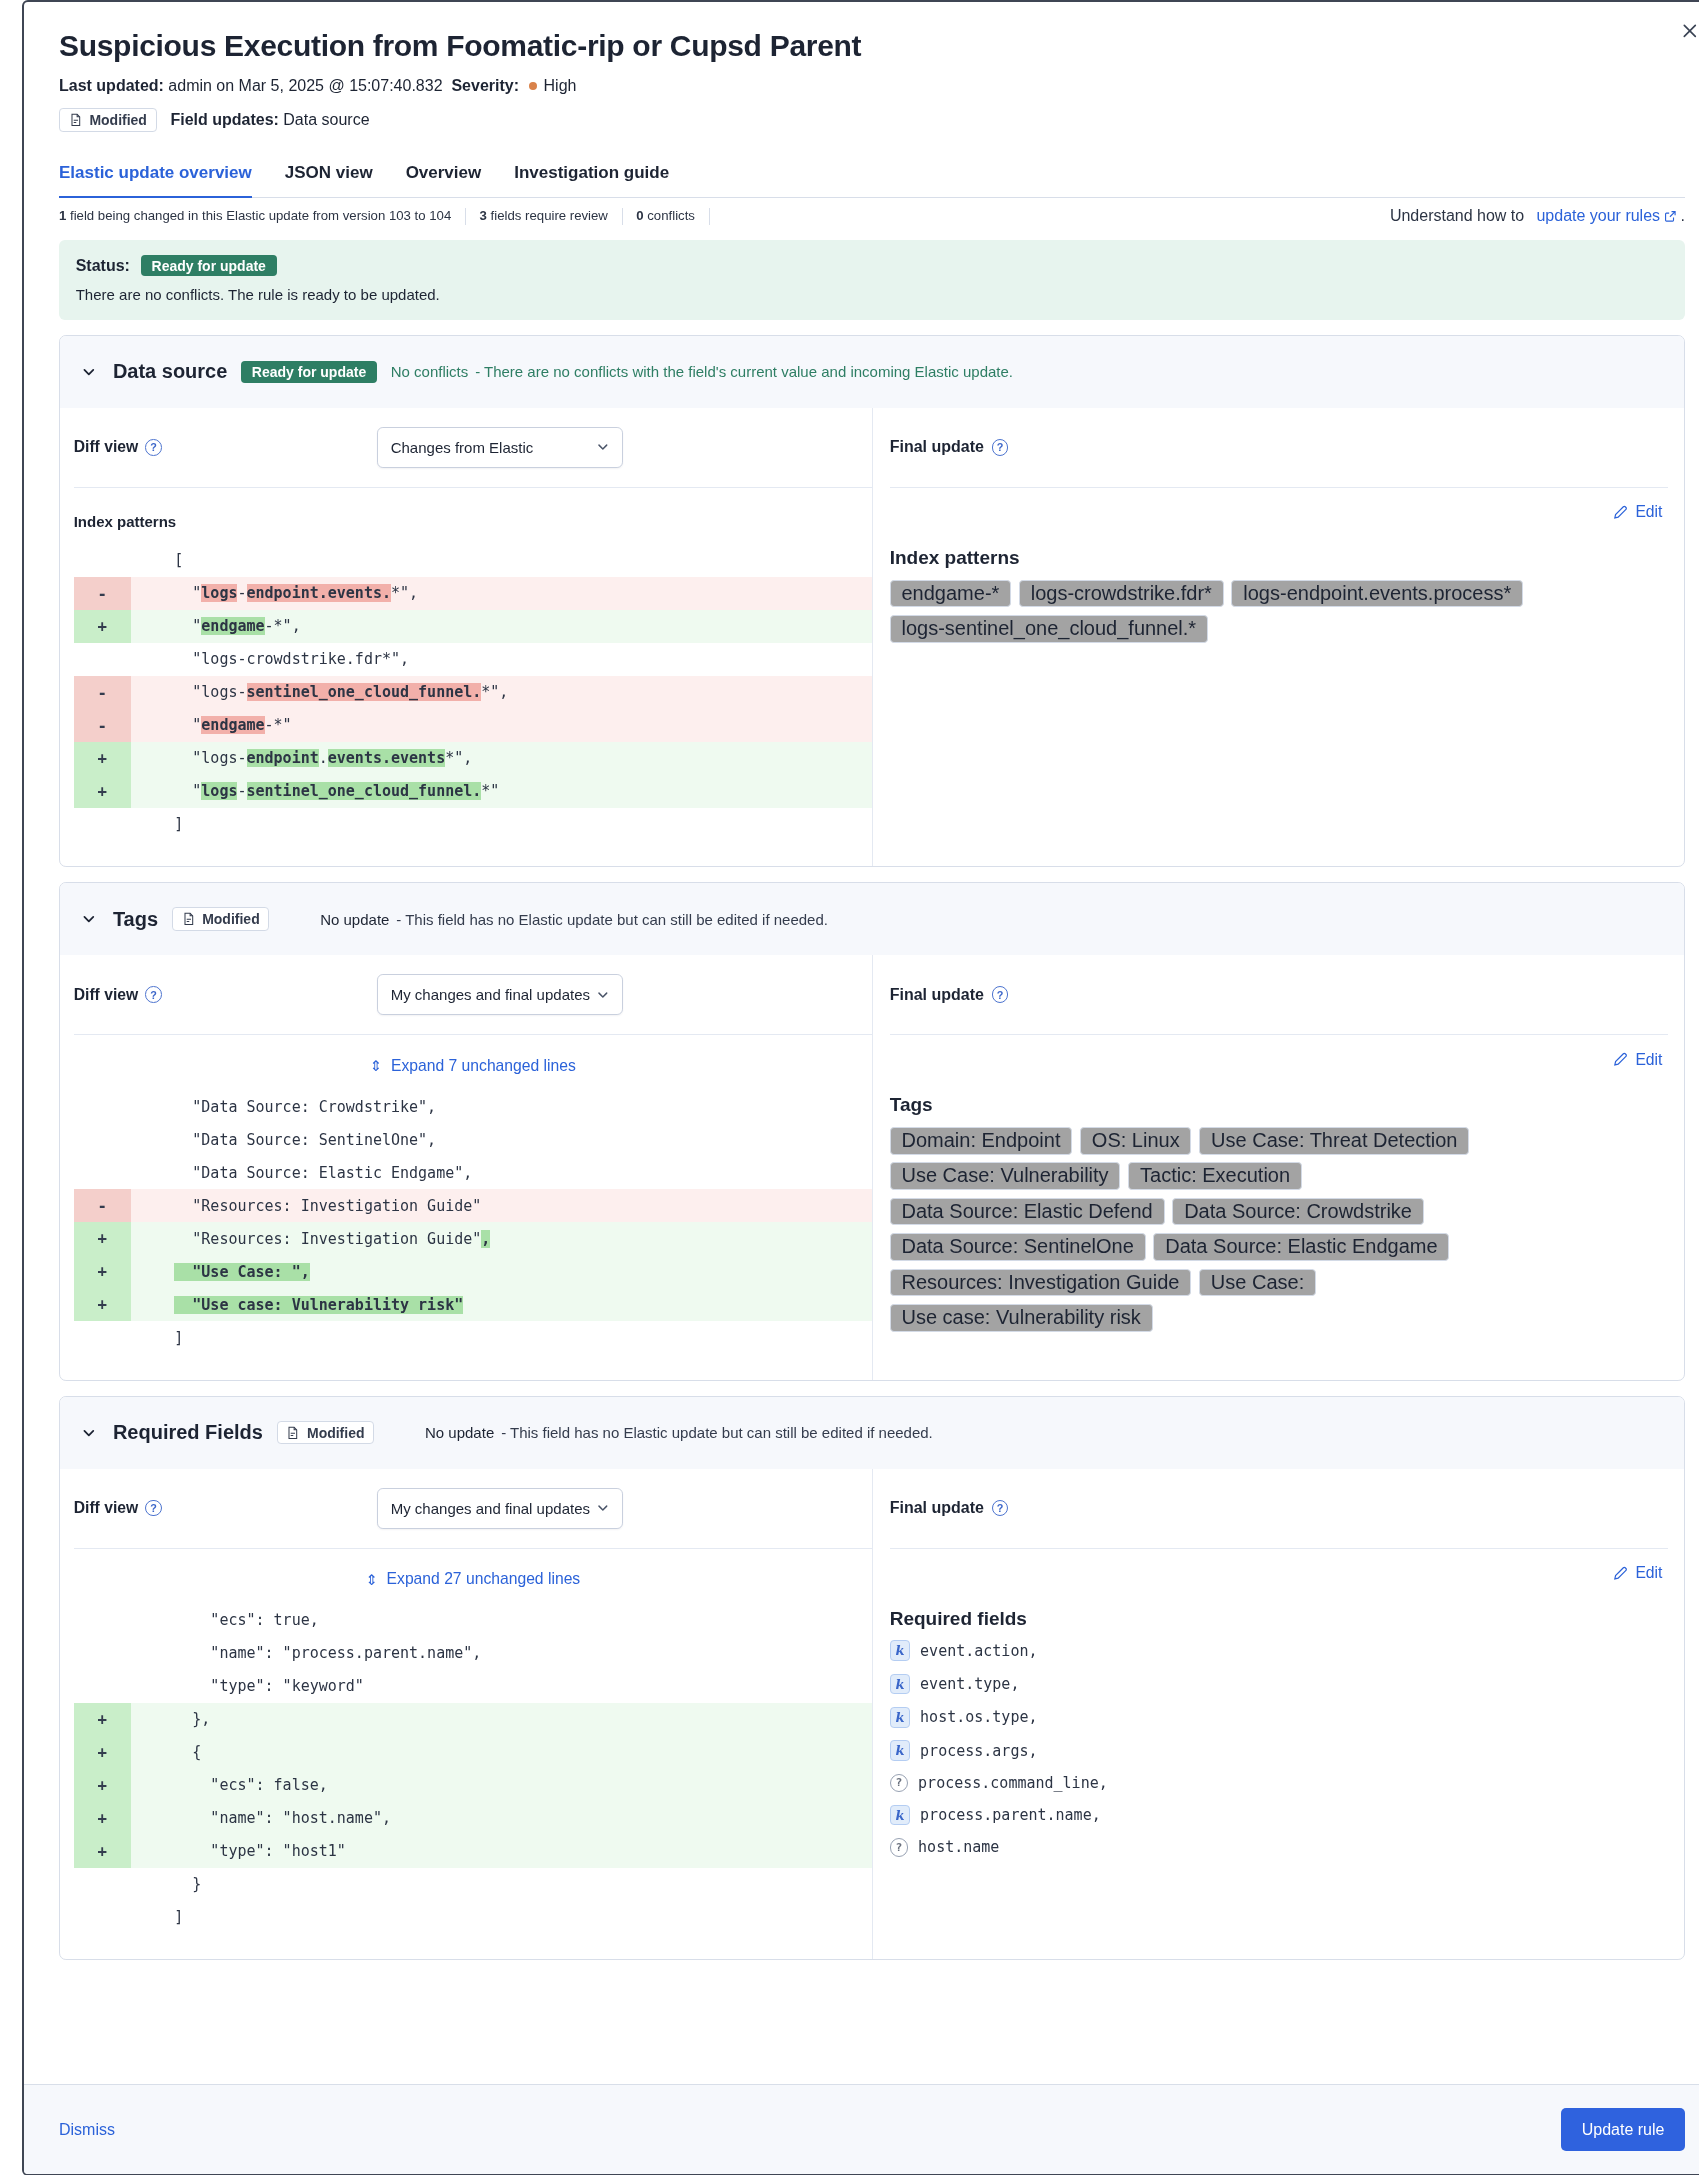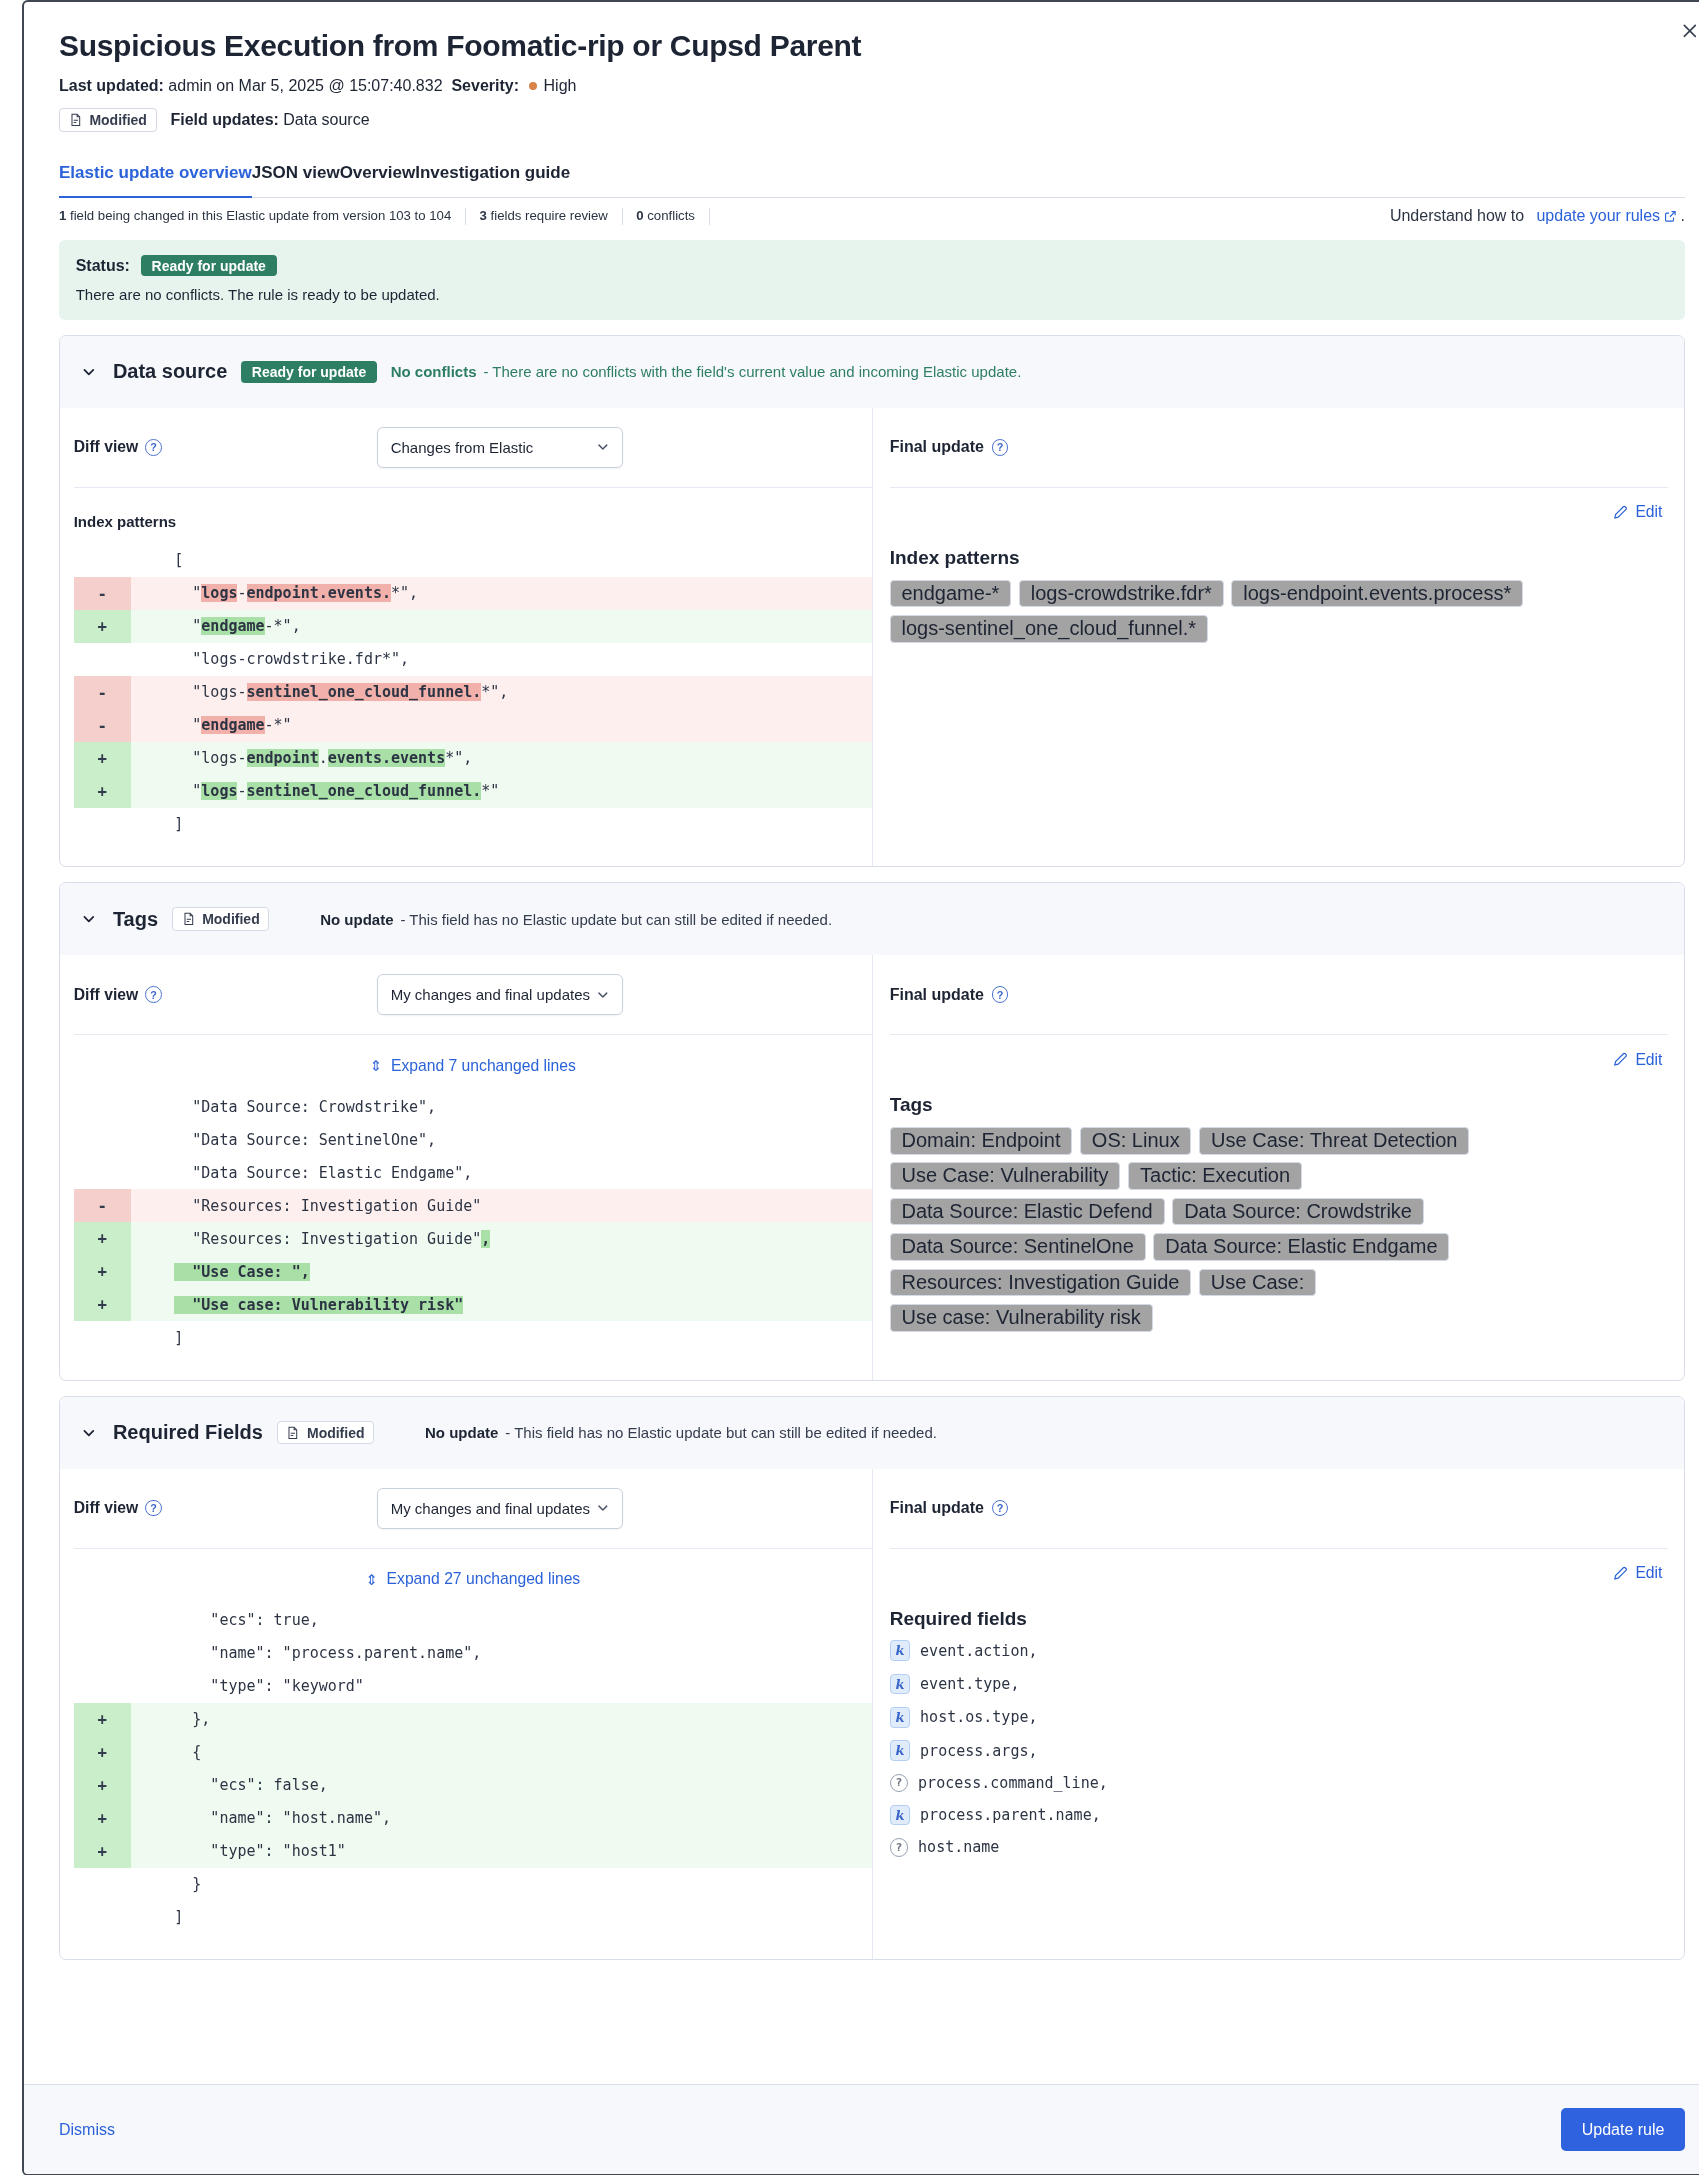--- a/index.html
+++ b/index.html
@@ -23,21 +23,21 @@
   .page-title { font-size:30px; font-weight:700; margin-top:27.4px; letter-spacing:-0.3px; }
   .meta-row { margin-top:13.7px; font-size:16px; display:flex; align-items:center; }
   .meta-row b { font-weight:700; }
   .sev-dot { width:7.8px; height:7.8px; border-radius:50%; background:#d9824a; display:inline-block; margin:0 6.9px 0 9.8px; }
   .sp { white-space:pre; }
   .badge-row { margin-top:12.7px; display:flex; align-items:center; gap:13.7px; font-size:16px; }
   .hollow-badge { display:inline-flex; align-items:center; gap:6.9px; border:1px solid #d3dae6;
     border-radius:3.9px; padding:2.9px 8.8px; font-size:14px; font-weight:600; background:#fff; color:#343c4d; }
 
   
-  .tabs { display:flex; margin-top:23.5px; border-bottom:1px solid #d8dee9; }
+  .tabs { display:flex; gap:33px; margin-top:23.5px; border-bottom:1px solid #d8dee9; }
   .tab { font-size:17px; font-weight:600; padding:7.8px 0 12.7px; cursor:pointer; color:#1d2433; }
   .tab.active { color:#2b62d9; border-bottom:2.9px solid #2b62d9; margin-bottom:-1px; }
 
   
   .stats-row { display:flex; align-items:center; padding:9.8px 0 8.8px; font-size:13.2px; color:#2c3444; }
   .stat { padding:0 13.7px; border-right:1px solid #d8dee9; line-height:16.7px; }
   .stat:first-child { padding-left:0; }
   .stat:last-child { border-right:none; }
   .stat b { font-weight:700; }
   .stats-help { margin-left:auto; font-size:16px; display:flex; align-items:center; gap:3.9px; }
@@ -49,21 +49,21 @@
   .success-badge { background:#2e7e64; color:#fff; font-size:14px; font-weight:600;
     padding:2.9px 10.8px; border-radius:3.9px; white-space:nowrap; }
   .callout-msg { margin-top:9.8px; font-size:15px; }
 
   
   .panel { border:1px solid #d8dee9; border-radius:6.9px; margin-top:14.7px; overflow:hidden; background:#fff; }
   .panel-head { background:#f6f8fc; padding:0 17.6px; height:72px; display:flex; align-items:center; gap:13.7px; }
   .chev-btn { width:21.6px; height:21.6px; display:flex; align-items:center; justify-content:center; cursor:pointer; flex:none; }
   .panel-title { font-size:20px; font-weight:700; }
   .sec-status { font-size:15px; display:flex; gap:6.9px; align-items:baseline; }
-  .sec-status b { font-weight:700; }
+  .sec-status b { font-weight:400; }
   .sec-status.green { color:#2e7e64; }
   .sec-status.dark { color:#343c4d; }
   .sec-status.dark b { color:#1d2433; }
   .gap-lg { margin-left:37px; }
 
   .panel-body { display:flex; align-items:stretch; }
   .col { width:50%; }
   .col-left { padding:0 0 25.5px 13.7px; }
   .col-right { border-left:1px solid #e4e9f2; padding:0 15.7px 25.5px 16.7px; }
 

